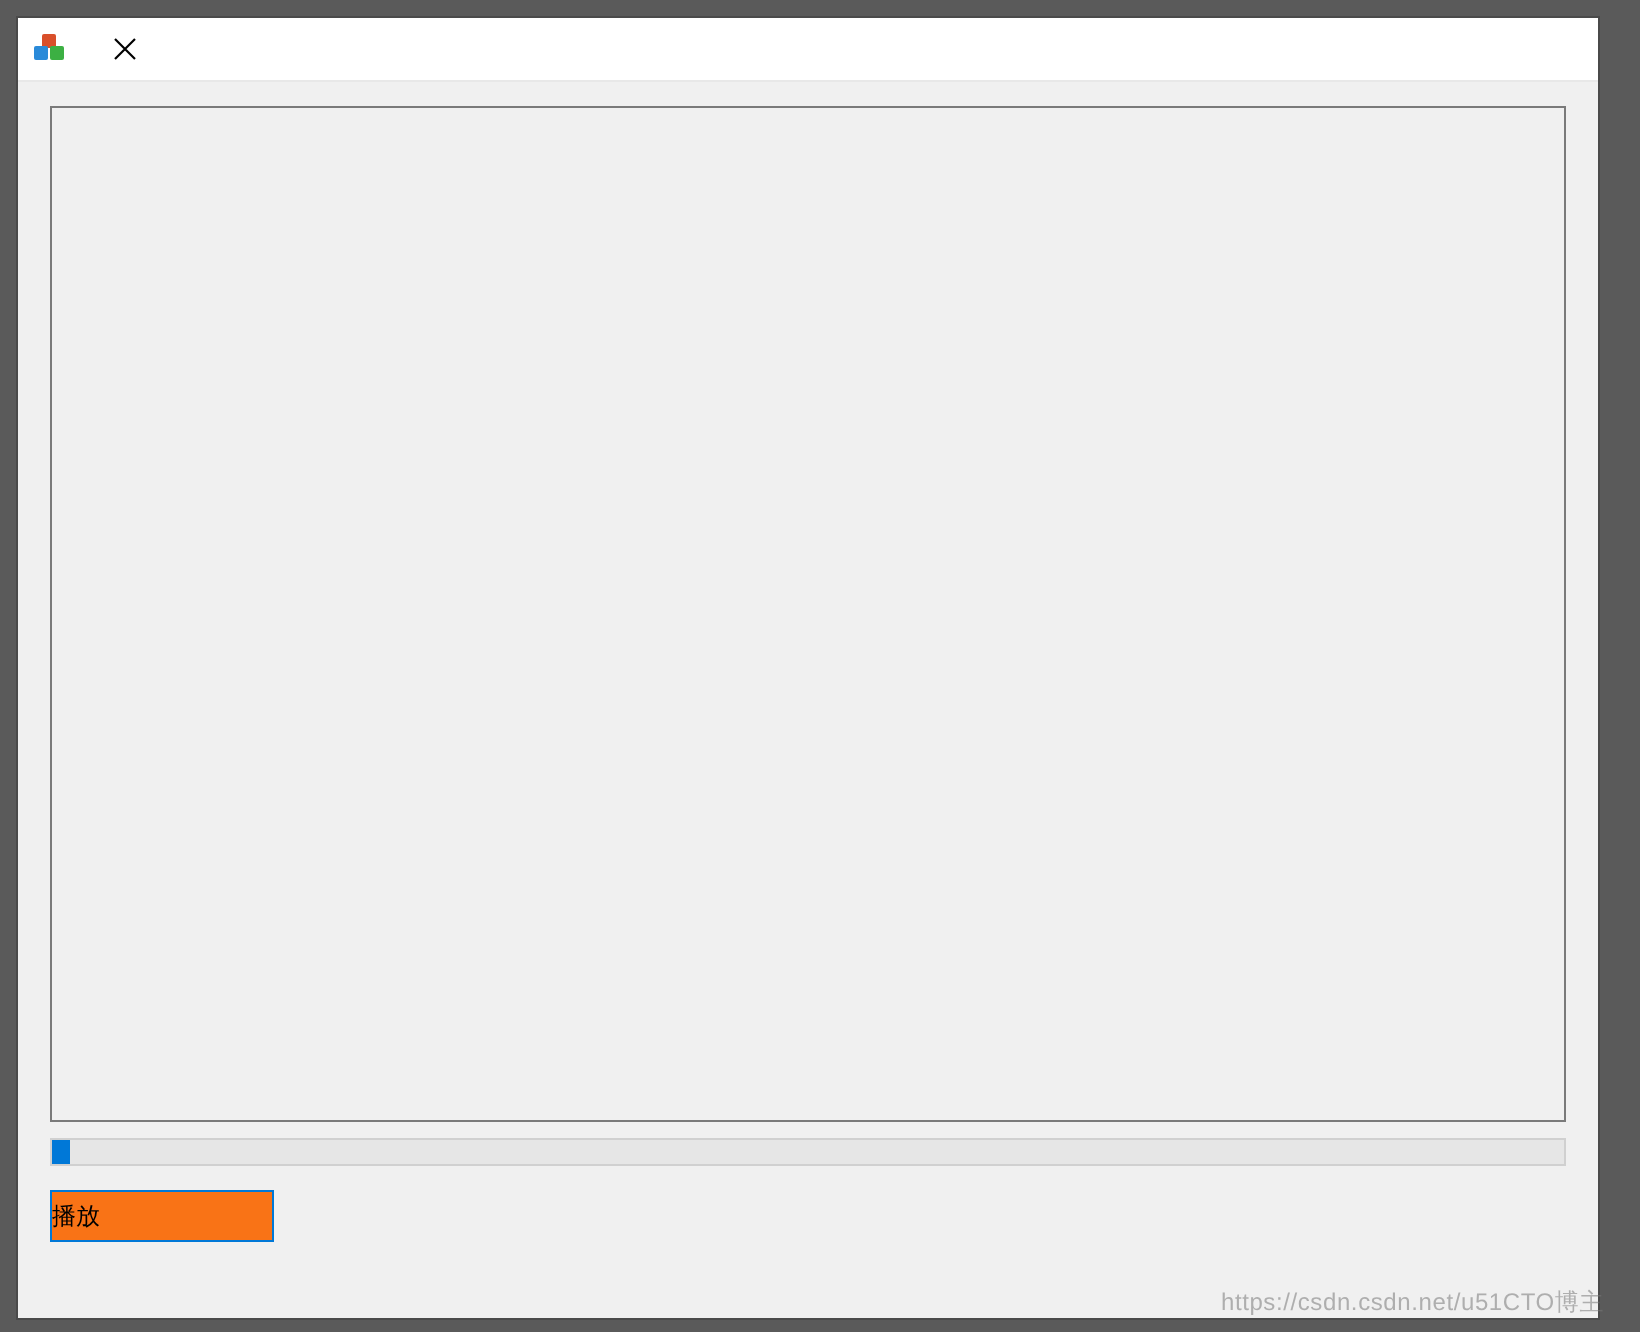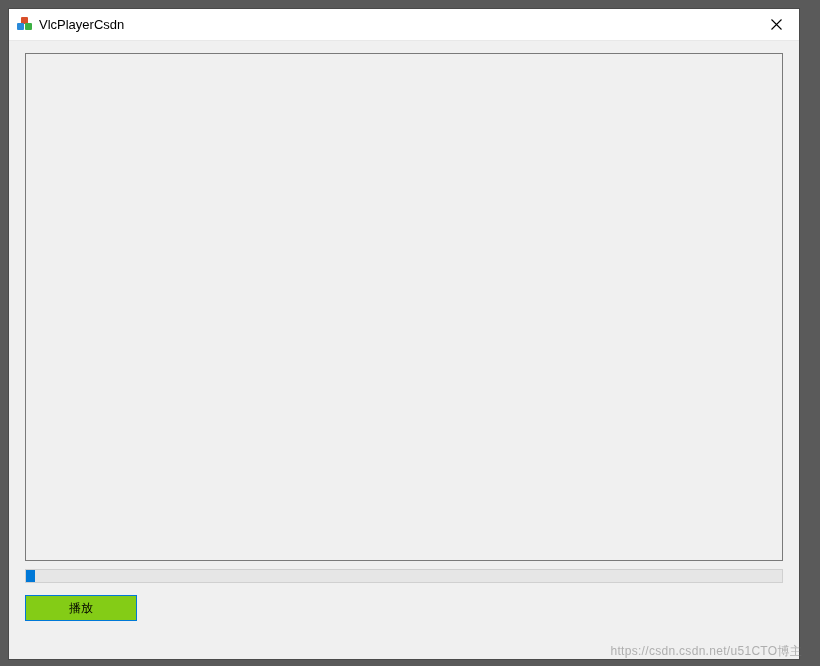--- a/index.html
+++ b/index.html
@@ -83,27 +83,27 @@
       height: 100%;
       width: 1.2%;
       background: #0078d7;
     }
     .controls {
       margin-top: 12px;
     }
     .play-button {
       width: 112px;
       height: 26px;
-      background: #84cc16;
+      background: #f97316;
       border: 1px solid #0078d7;
       font-size: 12px;
       font-family: inherit;
       color: #000;
       cursor: pointer;
-      text-align: center;
+      text-align: left;
     }
     .watermark {
       position: absolute;
       right: 18px;
       bottom: 6px;
       font-size: 12px;
       color: rgba(120,120,120,0.55);
       letter-spacing: 0.3px;
       pointer-events: none;
     }
@@ -111,21 +111,20 @@
 </head>
 <body>
 
 <div class="window">
   <div class="titlebar">
     <div class="app-icon">
       <div class="cube c1"></div>
       <div class="cube c2"></div>
       <div class="cube c3"></div>
     </div>
-    <div class="title-text">VlcPlayerCsdn</div>
     <div class="close-btn">
       <svg viewBox="0 0 11 11">
         <path d="M0.5 0.5 L10.5 10.5 M10.5 0.5 L0.5 10.5" stroke="#000" stroke-width="1.1" fill="none"></path>
       </svg>
     </div>
   </div>
   <div class="client">
     <div class="video-area"></div>
     <div class="progress-track">
       <div class="progress-fill" style="width:1.2%"></div>

